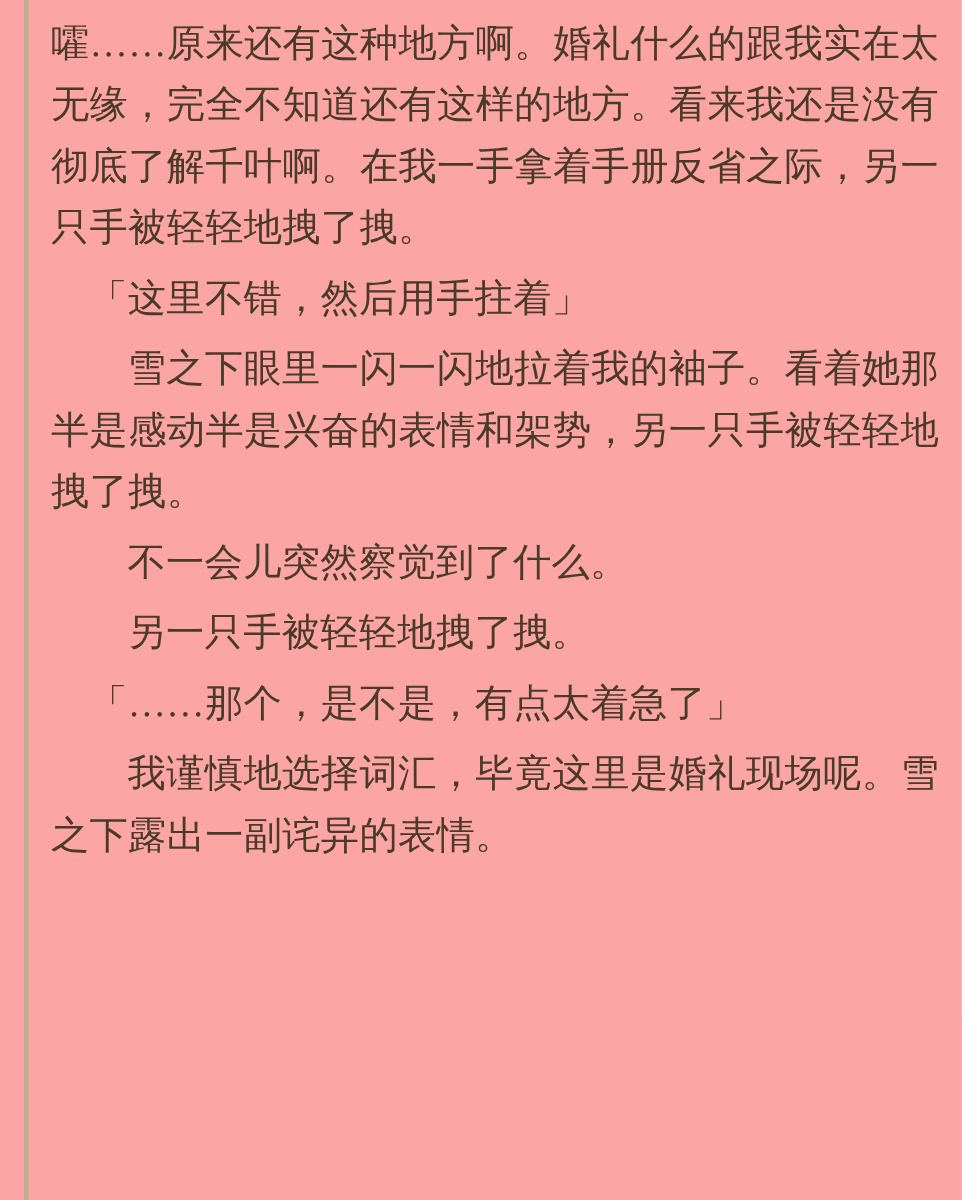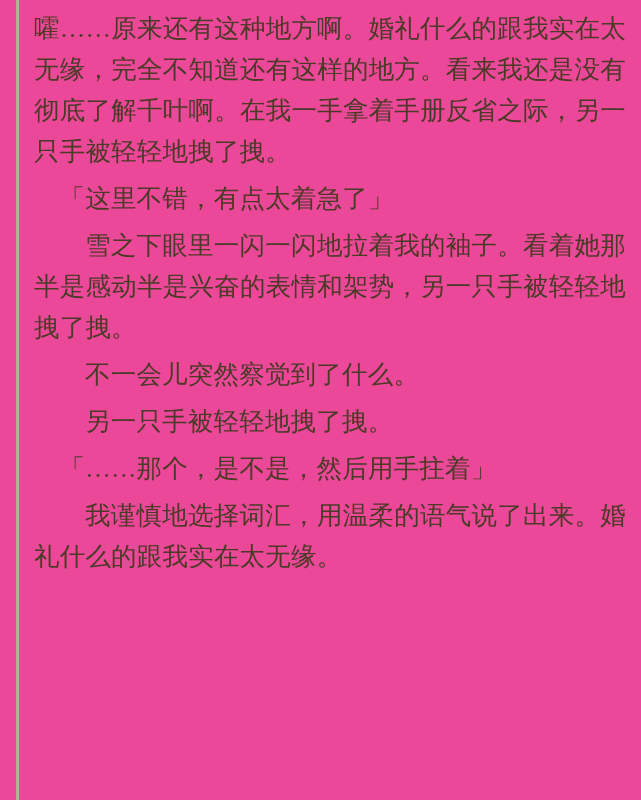--- a/index.html
+++ b/index.html
@@ -10,21 +10,21 @@
     width: 641px;
     height: 800px;
     background: #faf0dc;
     font-family: "Liberation Serif", "DejaVu Serif", serif;
     overflow: hidden;
   }
   #reader {
     position: relative;
     width: 641px;
     height: 800px;
-    background: #ec4899;
+    background: #fca5a5;
     box-sizing: border-box;
   }
   
   #left-rule {
     position: absolute;
     left: 16px;
     top: 0;
     width: 3px;
     height: 800px;
     background: #b9b08f;
@@ -59,20 +59,20 @@
     text-indent: 1em;
   }
 </style>
 </head>
 <body>
 
 <div id="reader">
   <div id="left-rule"></div>
   <div id="content">
     <p class="para">嚯……原来还有这种地方啊。婚礼什么的跟我实在太无缘，完全不知道还有这样的地方。看来我还是没有彻底了解千叶啊。在我一手拿着手册反省之际，另一只手被轻轻地拽了拽。</p>
-    <p class="para quote">「这里不错，有点太着急了」</p>
+    <p class="para quote">「这里不错，然后用手拄着」</p>
     <p class="para indent">雪之下眼里一闪一闪地拉着我的袖子。看着她那半是感动半是兴奋的表情和架势，另一只手被轻轻地拽了拽。</p>
     <p class="para indent">不一会儿突然察觉到了什么。</p>
     <p class="para indent">另一只手被轻轻地拽了拽。</p>
-    <p class="para quote">「……那个，是不是，然后用手拄着」</p>
-    <p class="para indent">我谨慎地选择词汇，用温柔的语气说了出来。婚礼什么的跟我实在太无缘。</p>
+    <p class="para quote">「……那个，是不是，有点太着急了」</p>
+    <p class="para indent">我谨慎地选择词汇，毕竟这里是婚礼现场呢。雪之下露出一副诧异的表情。</p>
   </div>
 </div>
 
 </body></html>

